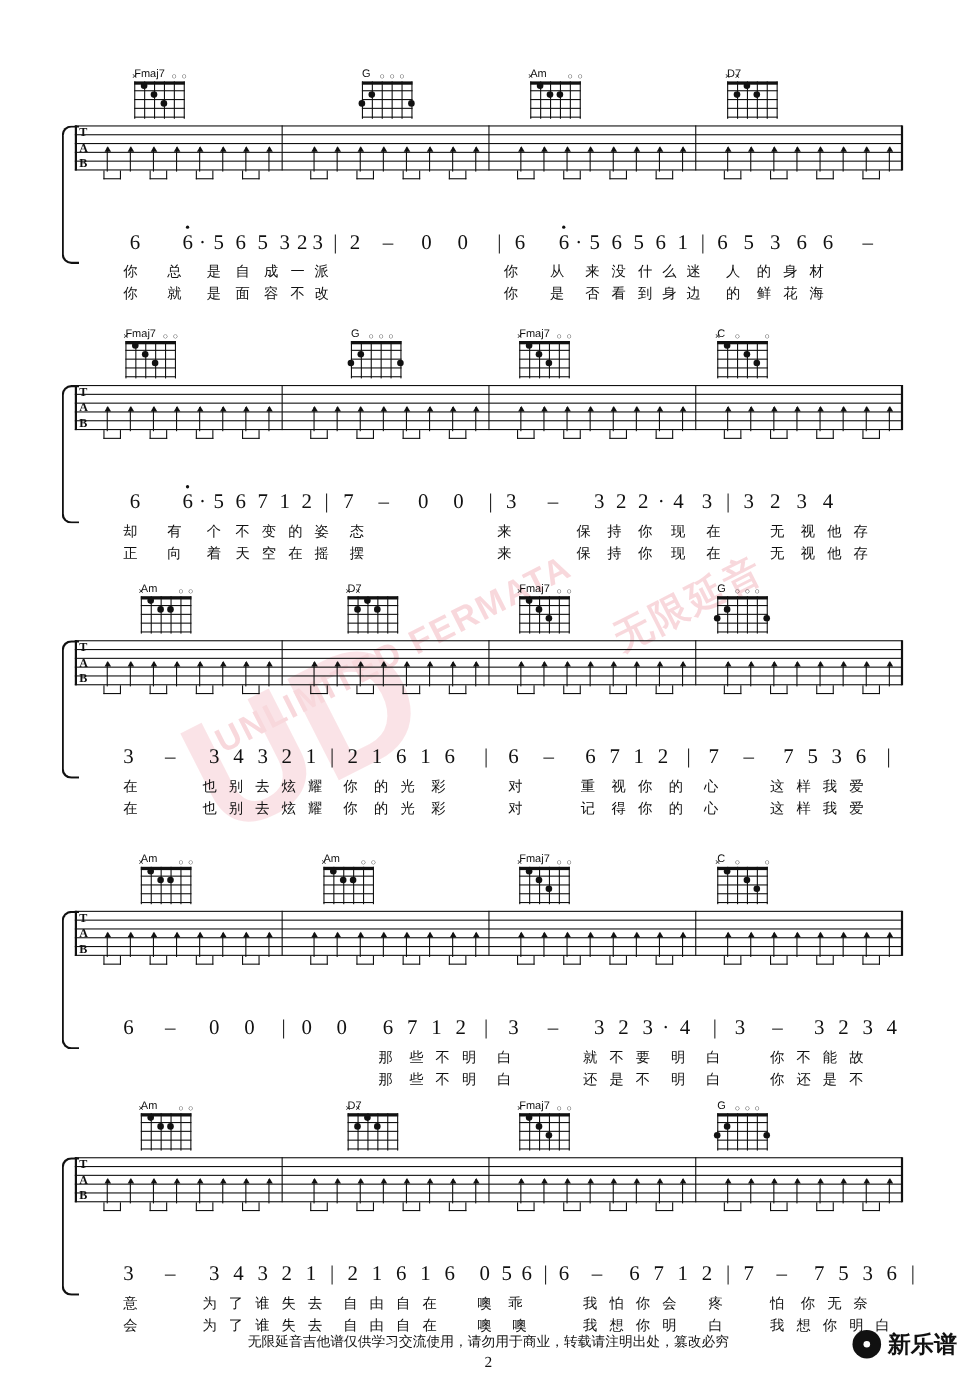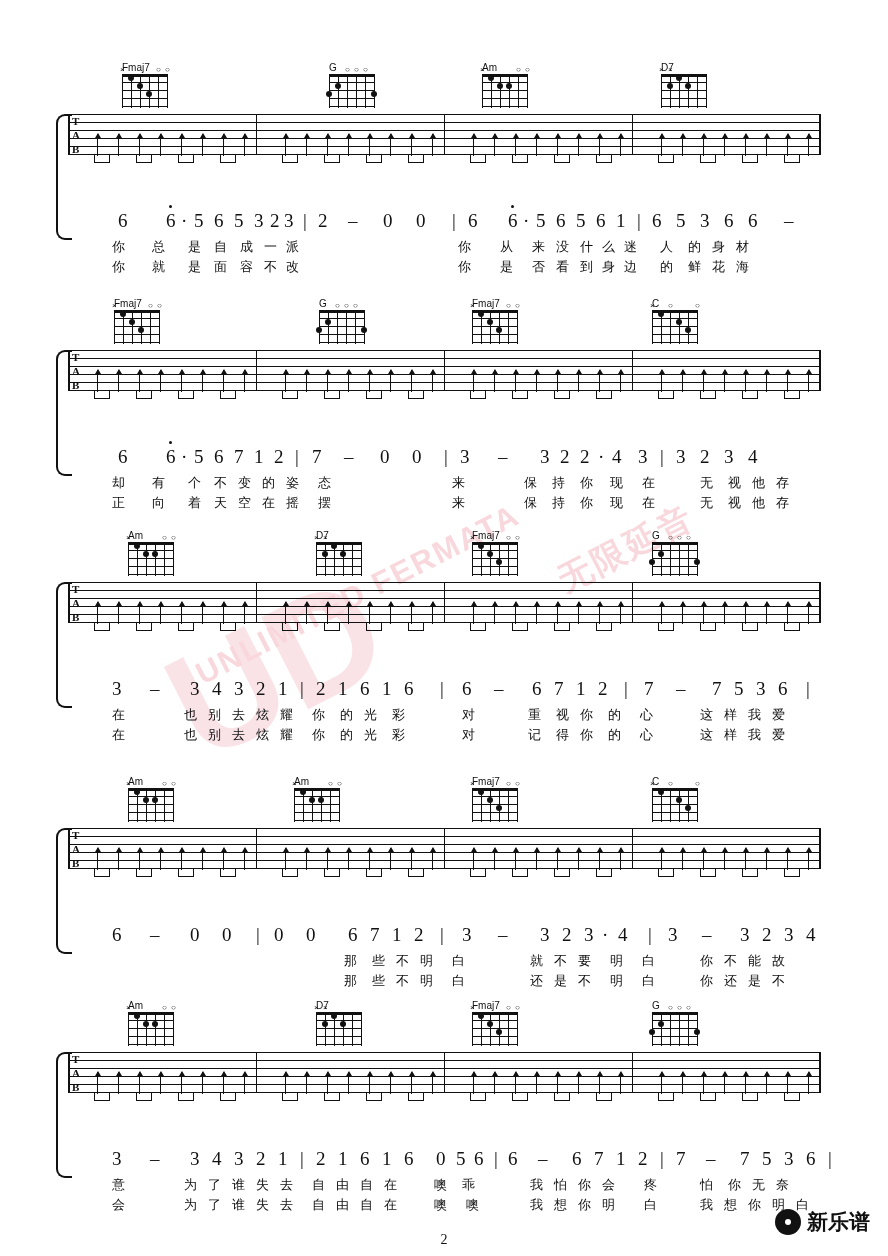--- a/index.html
+++ b/index.html
@@ -1263,19 +1263,20 @@
           <span style="left: 644px;">白</span>
           <span style="left: 700px;">我</span>
           <span style="left: 724px;">想</span>
           <span style="left: 748px;">你</span>
           <span style="left: 772px;">明</span>
           <span style="left: 796px;">白</span>
         </div>
       </div>
     </div>
 
+  <div class="footer">无限延音吉他谱仅供学习交流使用，请勿用于商业，转载请注明出处，篡改必穷</div>
   <div class="pagenum">2</div>
 
   <div class="brandlogo">
     <span class="disc"></span>
     <span class="bt">新乐谱</span>
   </div>
 </div>
 
 </body></html>

